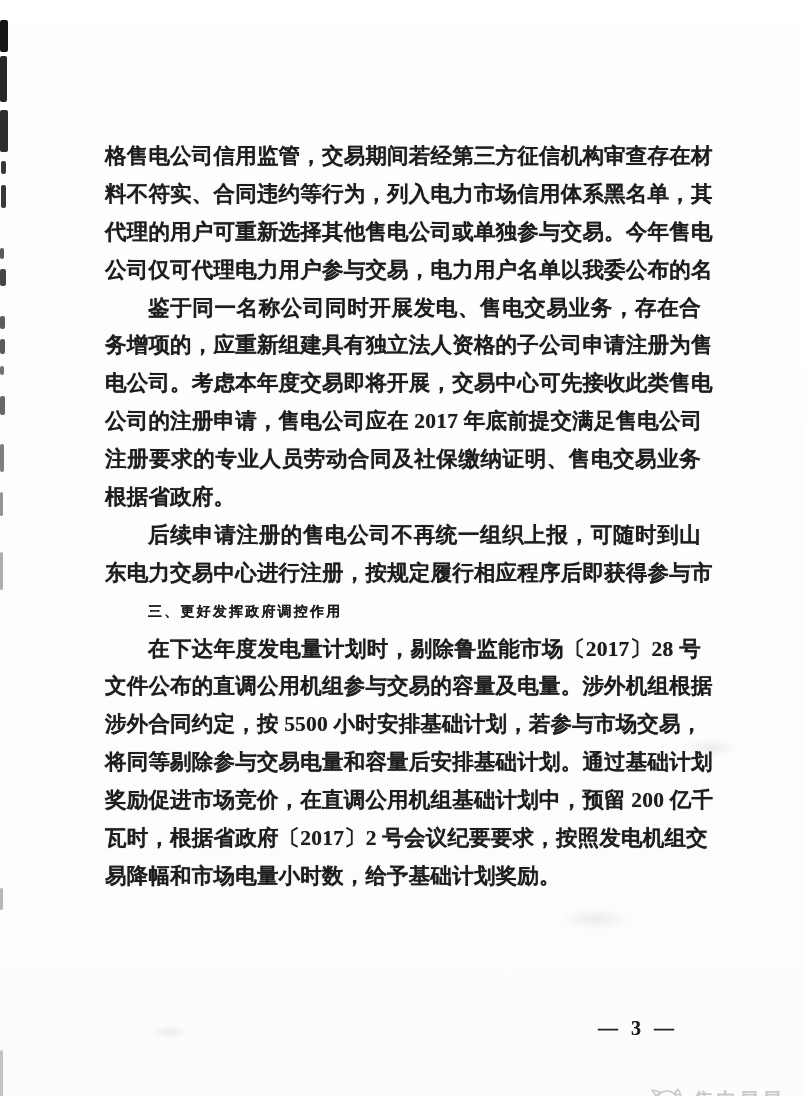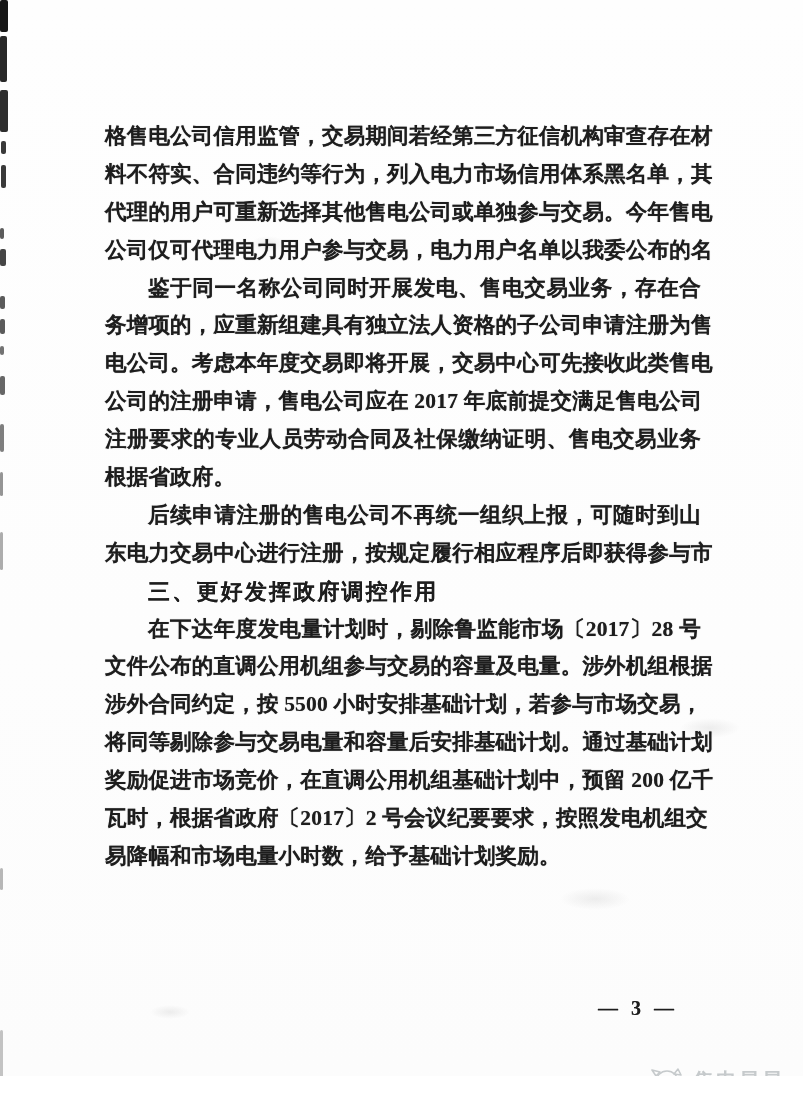--- a/index.html
+++ b/index.html
@@ -7,20 +7,21 @@
     padding: 0;
     background: #ffffff;
   }
   .page {
     position: relative;
     width: 803px;
     height: 1076px;
     background: linear-gradient(180deg, #fefefe 0%, #fdfdfd 60%, #fcfcfc 100%);
     overflow: hidden;
     font-family: "Liberation Serif", "DejaVu Serif", serif;
+    margin-top: 20px;
   }
 
   
   .text-block {
     position: absolute;
     top: 118px;
     left: 105px;
     width: 596px;
     color: #1d1d1d;
   }
@@ -39,21 +40,21 @@
   }
   .line.short {
     text-align-last: left;
   }
   .line.indent {
     text-indent: 43px;
   }
   .line.heading {
     font-family: "DejaVu Sans", "Liberation Sans", sans-serif;
     font-weight: bold;
-    font-size: 22px;
+    font-size: 14px;
     letter-spacing: 2.2px;
     text-shadow: 0 0 0.5px rgba(10,10,10,0.8);
   }
 
   
   .page-number {
     position: absolute;
     top: 997px;
     right: 125px;
     font-size: 20px;

